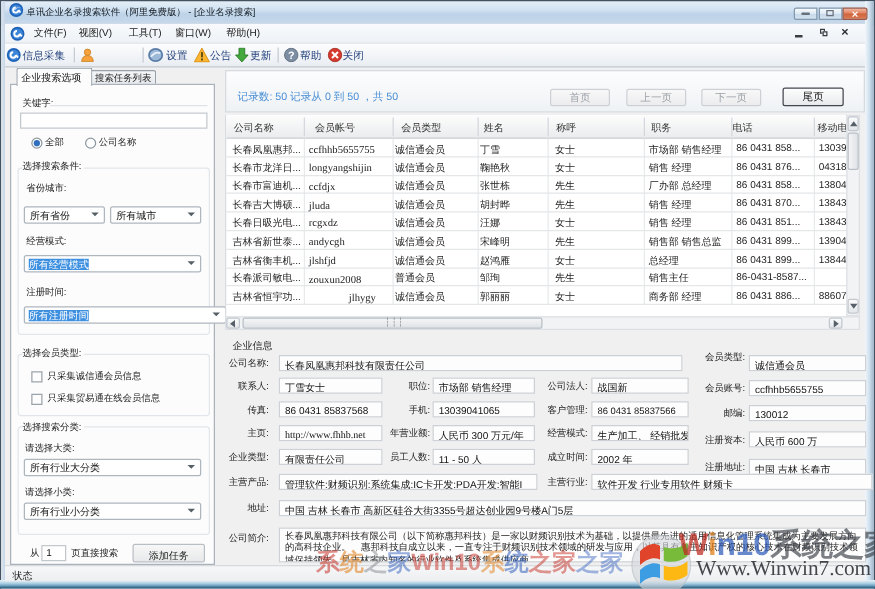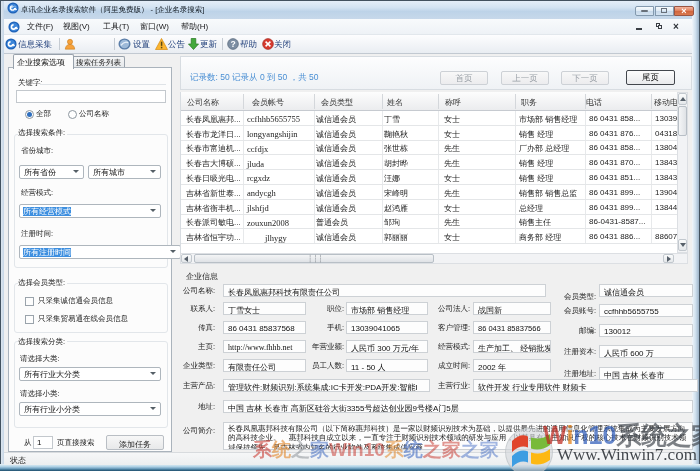--- a/index.html
+++ b/index.html
@@ -288,21 +288,21 @@
         <span class="td ac" style="left:66px;">zouxun2008</span>
         <span class="td" style="left:135px;">普通会员</span>
         <span class="td" style="left:203px;">邹珣</span>
         <span class="td" style="left:263px;">先生</span>
         <span class="td" style="left:338px;">销售主任</span>
         <span class="td" style="left:408px;">86-0431-8587...</span>
         <span class="td" style="left:474px;"></span>
       </div>
   <div class="tr" style="top:137.4px;">
         <span class="td" style="left:5px;">吉林省恒宇功...</span>
-        <span class="td ac" style="left:64px;padding-left:20px;">jlhygy</span>
+        <span class="td ac" style="left:78px;padding-left:20px;">jlhygy</span>
         <span class="td" style="left:135px;">诚信通会员</span>
         <span class="td" style="left:203px;">郭丽丽</span>
         <span class="td" style="left:263px;">女士</span>
         <span class="td" style="left:338px;">商务部 经理</span>
         <span class="td" style="left:408px;">86 0431 886...</span>
         <span class="td" style="left:474px;">88607</span>
       </div>
  </div>
 
  <div class="abs" style="left:677px;top:92px;width:11px;height:161px;background:#f2f3f5;border:1px solid #dcdfe3;box-sizing:border-box;"></div>
@@ -319,21 +319,21 @@
  <div class="abs" style="left:308px;top:256px;width:12px;height:5px;color:#8a9097;font-size:7px;line-height:5px;letter-spacing:1px;">┆┆┆</div>
  <div class="abs sbtn" style="left:663px;top:254px;width:11px;height:9px;"></div>
  <div class="abs" style="left:667px;top:256px;width:0;height:0;border-top:3px solid transparent;border-bottom:3px solid transparent;border-left:4px solid #57606a;"></div>
 </div>
 
 <div id="form">
  <div class="abs" style="left:186px;top:271px;font-size:8px;color:#222;">企业信息</div>
 
  <div class="flbl" style="right:485px;top:286px;">公司名称:</div>
  <div class="finp" style="left:223px;top:284px;width:323px;"><i>长春凤凰惠邦科技有限责任公司</i></div>
- <div class="flbl" style="right:104px;top:292px;">会员类型:</div>
+ <div class="flbl" style="right:104px;top:281px;">会员类型:</div>
  <div class="finp" style="left:599px;top:284px;width:94px;"><i>诚信通会员</i></div>
 
  <div class="flbl" style="right:485px;top:304px;">联系人:</div>
  <div class="finp" style="left:223px;top:302px;width:83px;"><i>丁雪女士</i></div>
  <div class="flbl" style="right:356px;top:304px;">职位:</div>
  <div class="finp" style="left:346px;top:302px;width:82px;"><i>市场部 销售经理</i></div>
  <div class="flbl" style="right:230px;top:304px;">公司法人:</div>
  <div class="finp" style="left:473px;top:302px;width:78px;"><i>战国新</i></div>
  <div class="flbl" style="right:104px;top:306px;">会员账号:</div>
  <div class="finp" style="left:599px;top:304px;width:94px;"><i>ccfhhb5655755</i></div>

